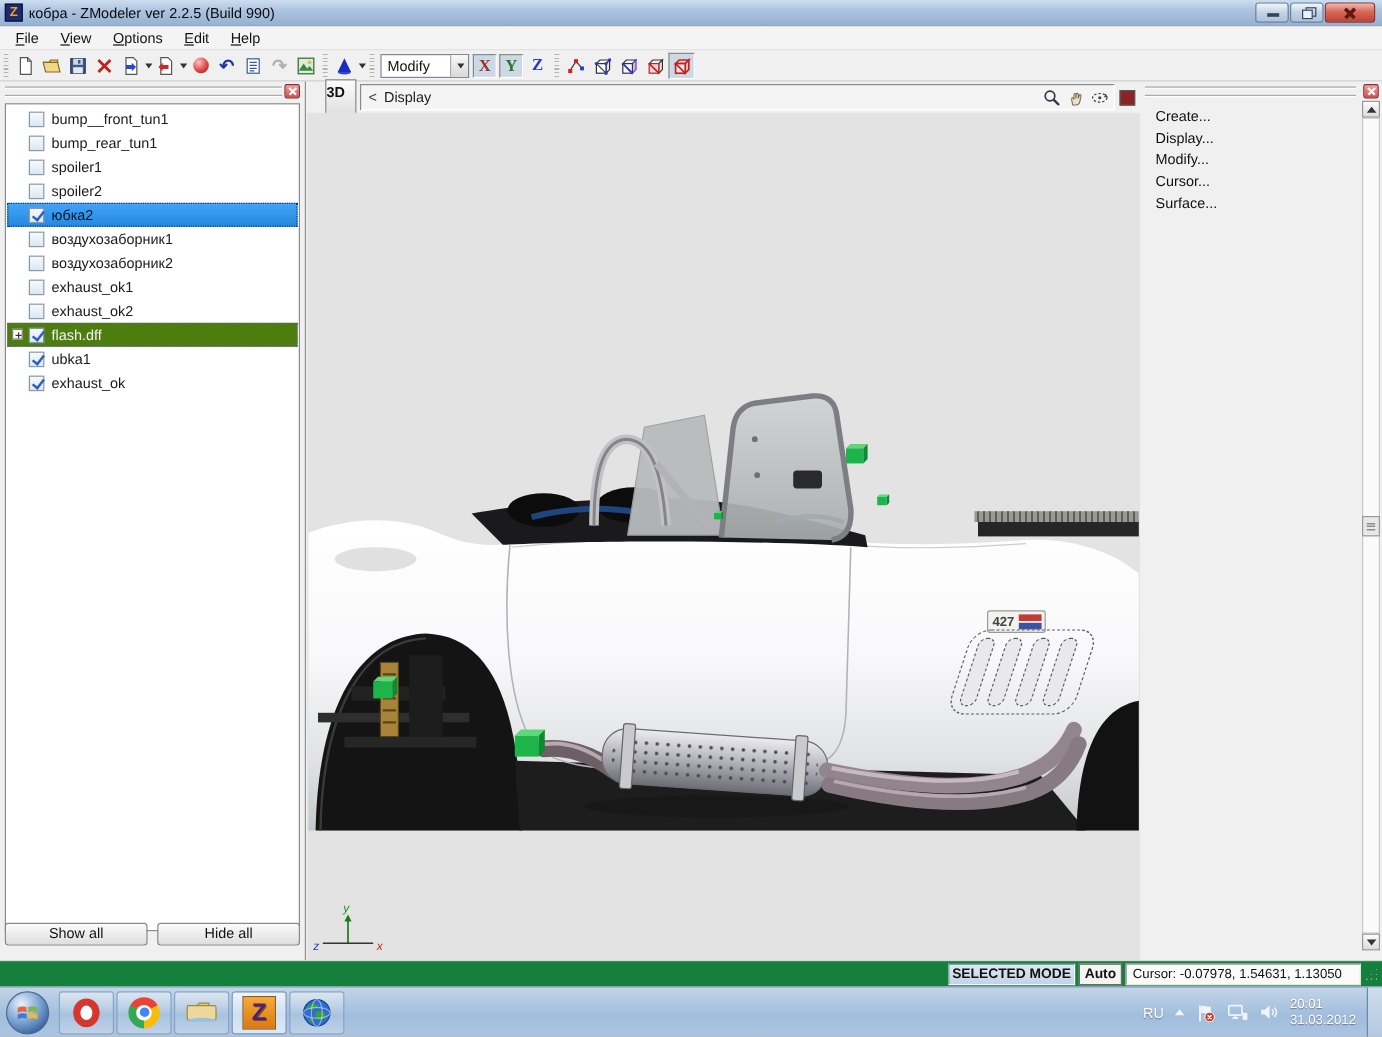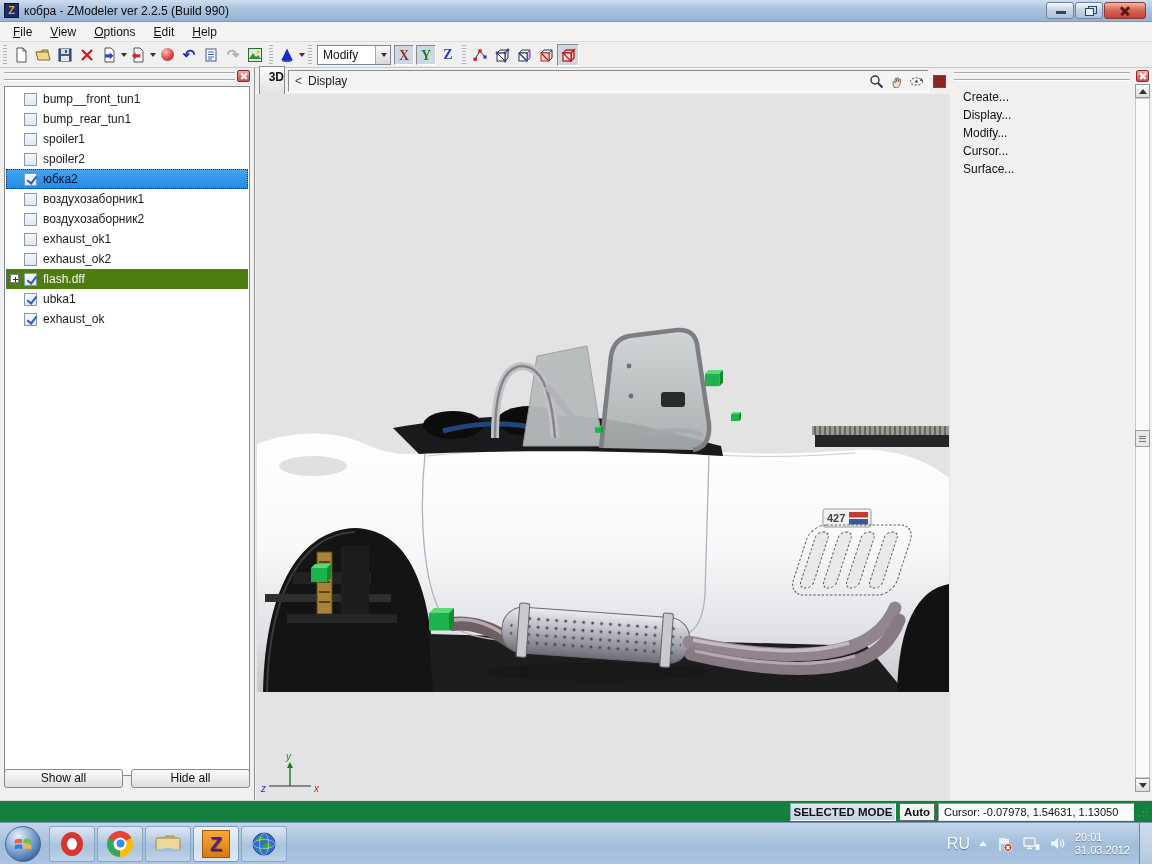--- a/index.html
+++ b/index.html
@@ -80,22 +80,22 @@
   .expand::after  { content:""; position:absolute; left:3.5px; top:1.5px; width:1px; height:5px; background:#333; }
   .tlabel { font-size:12px; color:#1a1a1a; white-space:nowrap; }
   .lp-buttons { position:absolute; left:4px; bottom:12px; width:246px; display:flex; gap:8px; }
   .btn { flex:1; height:19px; border:1px solid #8a8a8a; border-radius:3px; font-size:12px; text-align:center;
     line-height:17px; background:linear-gradient(#fbfbfb,#dedede); }
 
   
   .viewport { position:absolute; left:254px; top:68px; width:696px; height:732px; background:#f0f0f0;
     border-left:1px solid #909090; }
   .vp-header { position:absolute; left:0; top:0; width:100%; height:26px; display:flex; align-items:center; }
-  .vp-3d { width:26px; height:30px; margin-left:4px; border:1px solid #8a8a8a; background:linear-gradient(#fcfcfc,#e0e0e0);
-    font-size:12px; font-weight:bold; text-align:right; line-height:20px; }
+  .vp-3d { width:26px; height:30px; margin-left:16px; border:1px solid #8a8a8a; background:linear-gradient(#fcfcfc,#e0e0e0);
+    font-size:12px; font-weight:bold; text-align:left; line-height:20px; }
   .vp-bar { flex:1; height:22px; margin:0 3px; border:1px solid; border-color:#8a8a8a #fff #fff #8a8a8a;
     background:#f4f4f4; display:flex; align-items:center; padding:0 4px; }
   .vp-back { color:#444; font-size:12px; margin:0 6px 0 2px; }
   .vp-name { font-size:12px; color:#222; }
   .vp-tools { margin-left:auto; display:flex; align-items:center; gap:4px; }
   .vp-tool { width:16px; height:16px; display:flex; align-items:center; justify-content:center; }
   .vp-max { width:13px; height:13px; background:#8b2424; border:1px solid #555; margin:0 4px 0 1px; }
   .vp-canvas { position:absolute; left:1px; top:26px; width:694px; height:706px; background:#e3e3e3; }
   .vp-canvas svg { display:block; width:100%; height:100%; }
 
@@ -150,21 +150,21 @@
   .chrome-ball { width:26px; height:26px; border-radius:50%; position:relative;
     background:conic-gradient(from -60deg, #ea4335 0 120deg, #fbbc05 0 240deg, #34a853 0 360deg); }
   .chrome-inner { position:absolute; left:50%; top:50%; transform:translate(-50%,-50%);
     width:13px; height:13px; border-radius:50%; background:#fff; }
   .chrome-inner::after { content:""; position:absolute; left:2.5px; top:2.5px; width:8px; height:8px;
     border-radius:50%; background:#4285f4; }
   .z-logo { width:28px; height:28px; background:linear-gradient(#f5a93a,#d97a10); border:1px solid #9a5a10;
     color:#4a2080; font-weight:bold; font-size:20px; text-align:center; line-height:26px;
     text-shadow:1px 1px 0 #8a4a0a; }
   .tray { margin-left:auto; display:flex; align-items:center; gap:9px; padding-right:4px; color:#fff; }
-  .tray-lang { font-size:16px; color:#fff; text-shadow:0 1px 1px rgba(0,0,0,.4); }
+  .tray-lang { font-size:12px; color:#fff; text-shadow:0 1px 1px rgba(0,0,0,.4); }
   .tray-chevron { width:0; height:0; border-left:4px solid transparent; border-right:4px solid transparent;
     border-bottom:5px solid #f0f4f8; }
   .clock { text-align:left; font-size:11px; line-height:13px; color:#fff; text-shadow:0 1px 1px rgba(0,0,0,.4); }
   .show-desktop { width:13px; height:42px; margin-left:5px; border-left:1px solid #6a88a8;
     background:linear-gradient(#cfdded,#b2c8e0); flex:none; }
 </style>
 </head>
 <body>
 
 <div class="screen">

